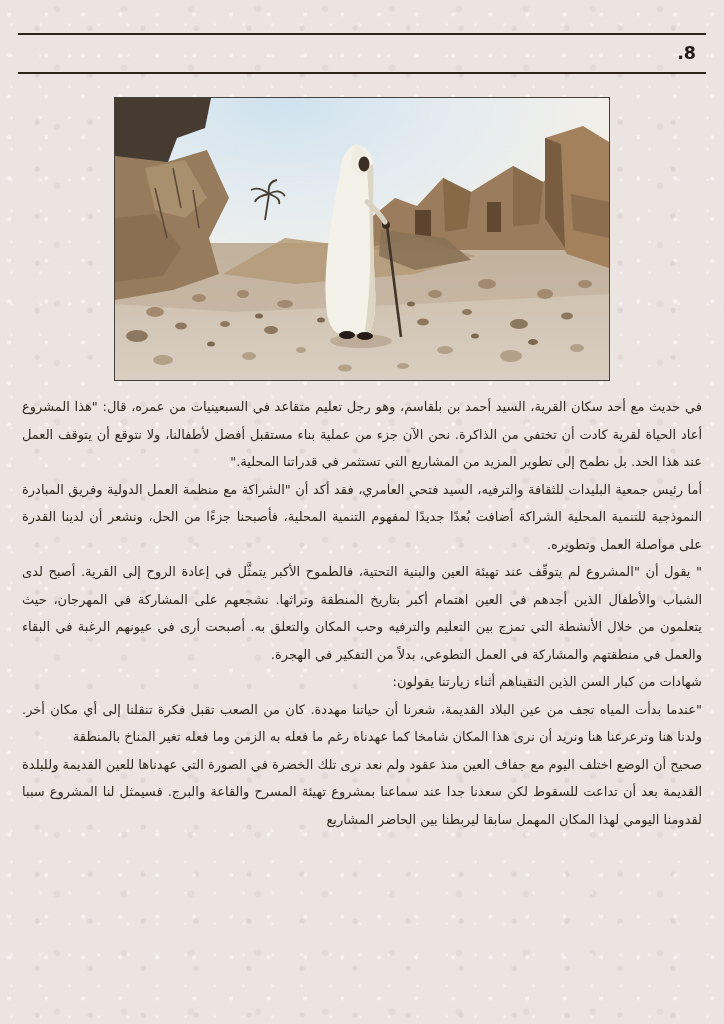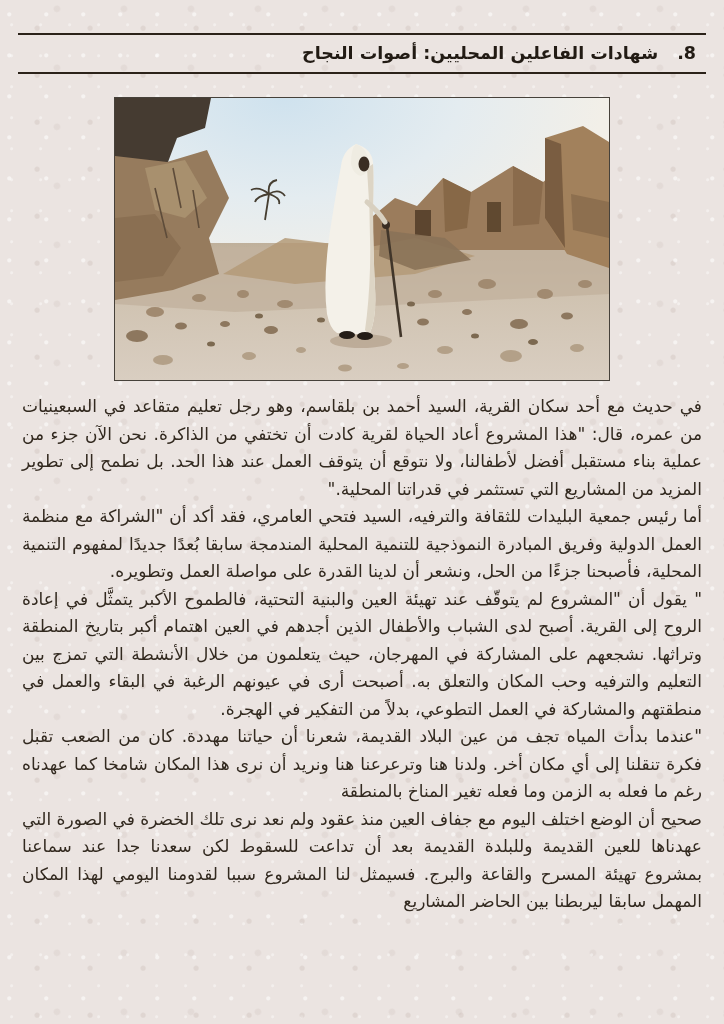--- a/index.html
+++ b/index.html
@@ -27,35 +27,34 @@
   }
   .photo-frame{
     margin:23px auto 0;
     width:494px;height:282px;
     border:1px solid #46413a;
     background:#efece6;
   }
   .photo-frame svg{display:block;width:494px;height:282px;}
   .body-text{
     margin-top:12px;
-    font-size:17px;
+    font-size:13px;
     line-height:27.5px;
     text-align:justify;
     color:#32291f;
   }
   .body-text p{margin:0;}
 </style>
 </head>
 <body>
 
 <div class="page">
 
   <div class="section-heading">
     <span>8.</span>
-    <span>شهادات الفاعلين المحليين: أصوات النجاح</span>
   </div>
 
   <div class="photo-frame">
     <svg viewBox="0 0 494 282" xmlns="http://www.w3.org/2000/svg" role="img">
       <defs>
         <radialGradient id="sky" cx="34%" cy="0%" r="65%">
           <stop offset="0%" stop-color="#cfe2ee"></stop>
           <stop offset="55%" stop-color="#e4ecf0"></stop>
           <stop offset="100%" stop-color="#f2efe8"></stop>
         </radialGradient>
@@ -151,19 +150,20 @@
         <circle cx="271" cy="127" r="4" fill="#3a2d23"></circle>
         <path d="M252,104 Q264,114 270,124" stroke="#d8d0c0" stroke-width="5" fill="none" stroke-linecap="round"></path>
         <ellipse cx="232" cy="237" rx="8" ry="4" fill="#241d17"></ellipse>
         <ellipse cx="250" cy="238" rx="8" ry="4" fill="#241d17"></ellipse>
       </g>
     </svg>
   </div>
 
   <div class="body-text">
     <p>في حديث مع أحد سكان القرية، السيد أحمد بن بلقاسم، وهو رجل تعليم متقاعد في السبعينيات من عمره، قال: "هذا المشروع أعاد الحياة لقرية كادت أن تختفي من الذاكرة. نحن الآن جزء من عملية بناء مستقبل أفضل لأطفالنا، ولا نتوقع أن يتوقف العمل عند هذا الحد. بل نطمح إلى تطوير المزيد من المشاريع التي تستثمر في قدراتنا المحلية."</p>
-    <p>أما رئيس جمعية البليدات للثقافة والترفيه، السيد فتحي العامري، فقد أكد أن "الشراكة مع منظمة العمل الدولية وفريق المبادرة النموذجية للتنمية المحلية المندمجة سابقا بُعدًا جديدًا لمفهوم التنمية المحلية، فأصبحنا جزءًا من الحل، ونشعر أن لدينا القدرة على مواصلة العمل وتطويره.</p>
+    <p>أما رئيس جمعية البليدات للثقافة والترفيه، السيد فتحي العامري، فقد أكد أن "الشراكة مع منظمة العمل الدولية وفريق المبادرة النموذجية للتنمية المحلية الشراكة أضافت بُعدًا جديدًا لمفهوم التنمية المحلية، فأصبحنا جزءًا من الحل، ونشعر أن لدينا القدرة على مواصلة العمل وتطويره.</p>
     <p>" يقول أن "المشروع لم يتوقّف عند تهيئة العين والبنية التحتية، فالطموح الأكبر يتمثَّل في إعادة الروح إلى القرية. أصبح لدى الشباب والأطفال الذين أجدهم في العين اهتمام أكبر بتاريخ المنطقة وتراثها. نشجعهم على المشاركة في المهرجان، حيث يتعلمون من خلال الأنشطة التي تمزج بين التعليم والترفيه وحب المكان والتعلق به. أصبحت أرى في عيونهم الرغبة في البقاء والعمل في منطقتهم والمشاركة في العمل التطوعي، بدلاً من التفكير في الهجرة.</p>
+    <p>شهادات من كبار السن الذين التقيناهم أثناء زيارتنا يقولون:</p>
     <p>"عندما بدأت المياه تجف من عين البلاد القديمة، شعرنا أن حياتنا مهددة. كان من الصعب تقبل فكرة تنقلنا إلى أي مكان أخر. ولدنا هنا وترعرعنا هنا ونريد أن نرى هذا المكان شامخا كما عهدناه رغم ما فعله به الزمن وما فعله تغير المناخ بالمنطقة</p>
     <p>صحيح أن الوضع اختلف اليوم مع جفاف العين منذ عقود ولم نعد نرى تلك الخضرة في الصورة التي عهدناها للعين القديمة وللبلدة القديمة بعد أن تداعت للسقوط لكن سعدنا جدا عند سماعنا بمشروع تهيئة المسرح والقاعة والبرج. فسيمثل لنا المشروع سببا لقدومنا اليومي لهذا المكان المهمل سابقا ليربطنا بين الحاضر المشاريع</p>
   </div>
 
 </div>
 
 </body></html>

